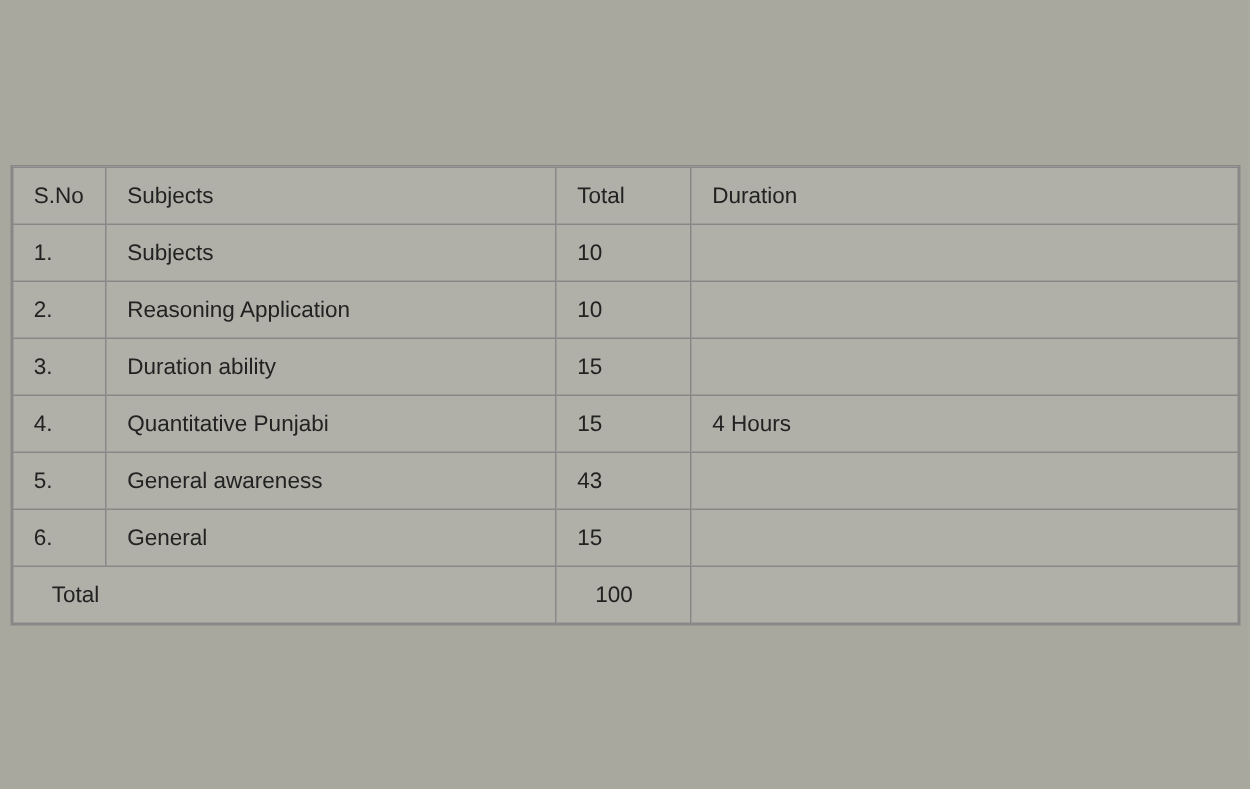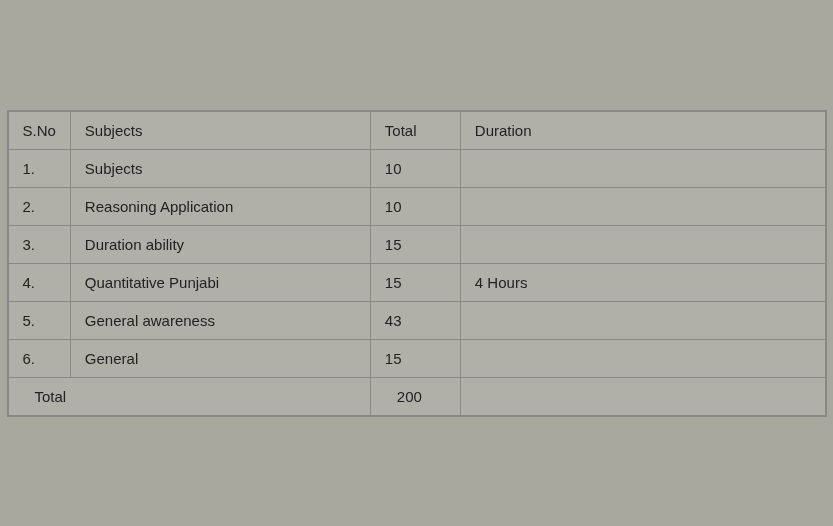--- a/index.html
+++ b/index.html
@@ -123,18 +123,18 @@
         <tr>
           <td>6.</td>
           <td>General</td>
           <td>15</td>
           <td class="duration-cell"></td>
         </tr>
       </tbody>
     <tfoot>
       <tr>
         <td colspan="2">Total</td>
-        <td>200</td>
+        <td>100</td>
         <td></td>
       </tr>
     </tfoot>
   </table>
 </div>
 
 </body></html>

